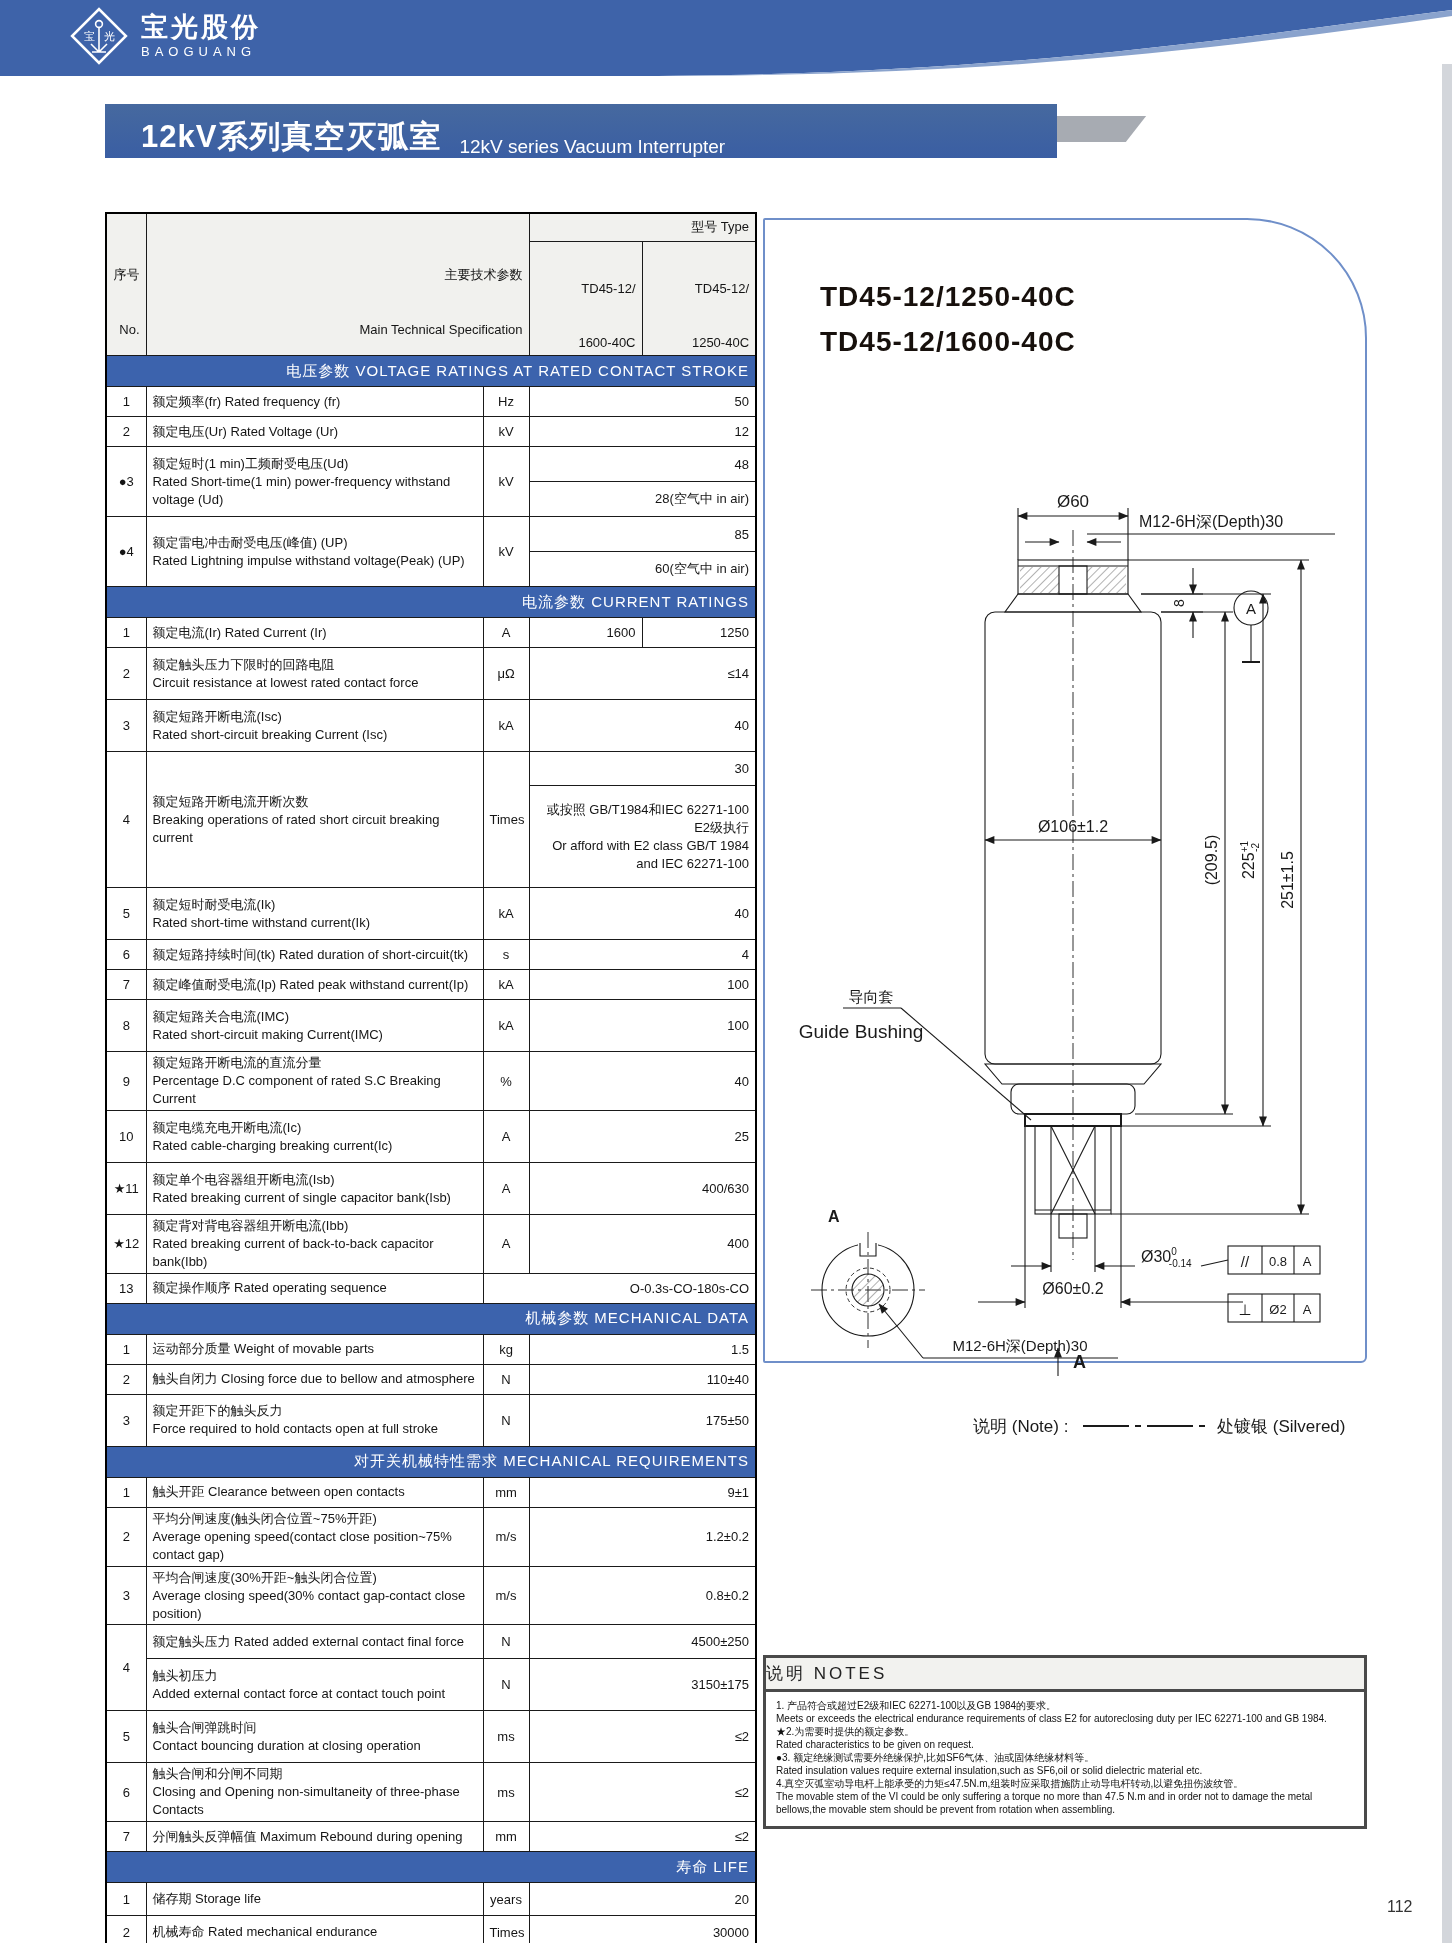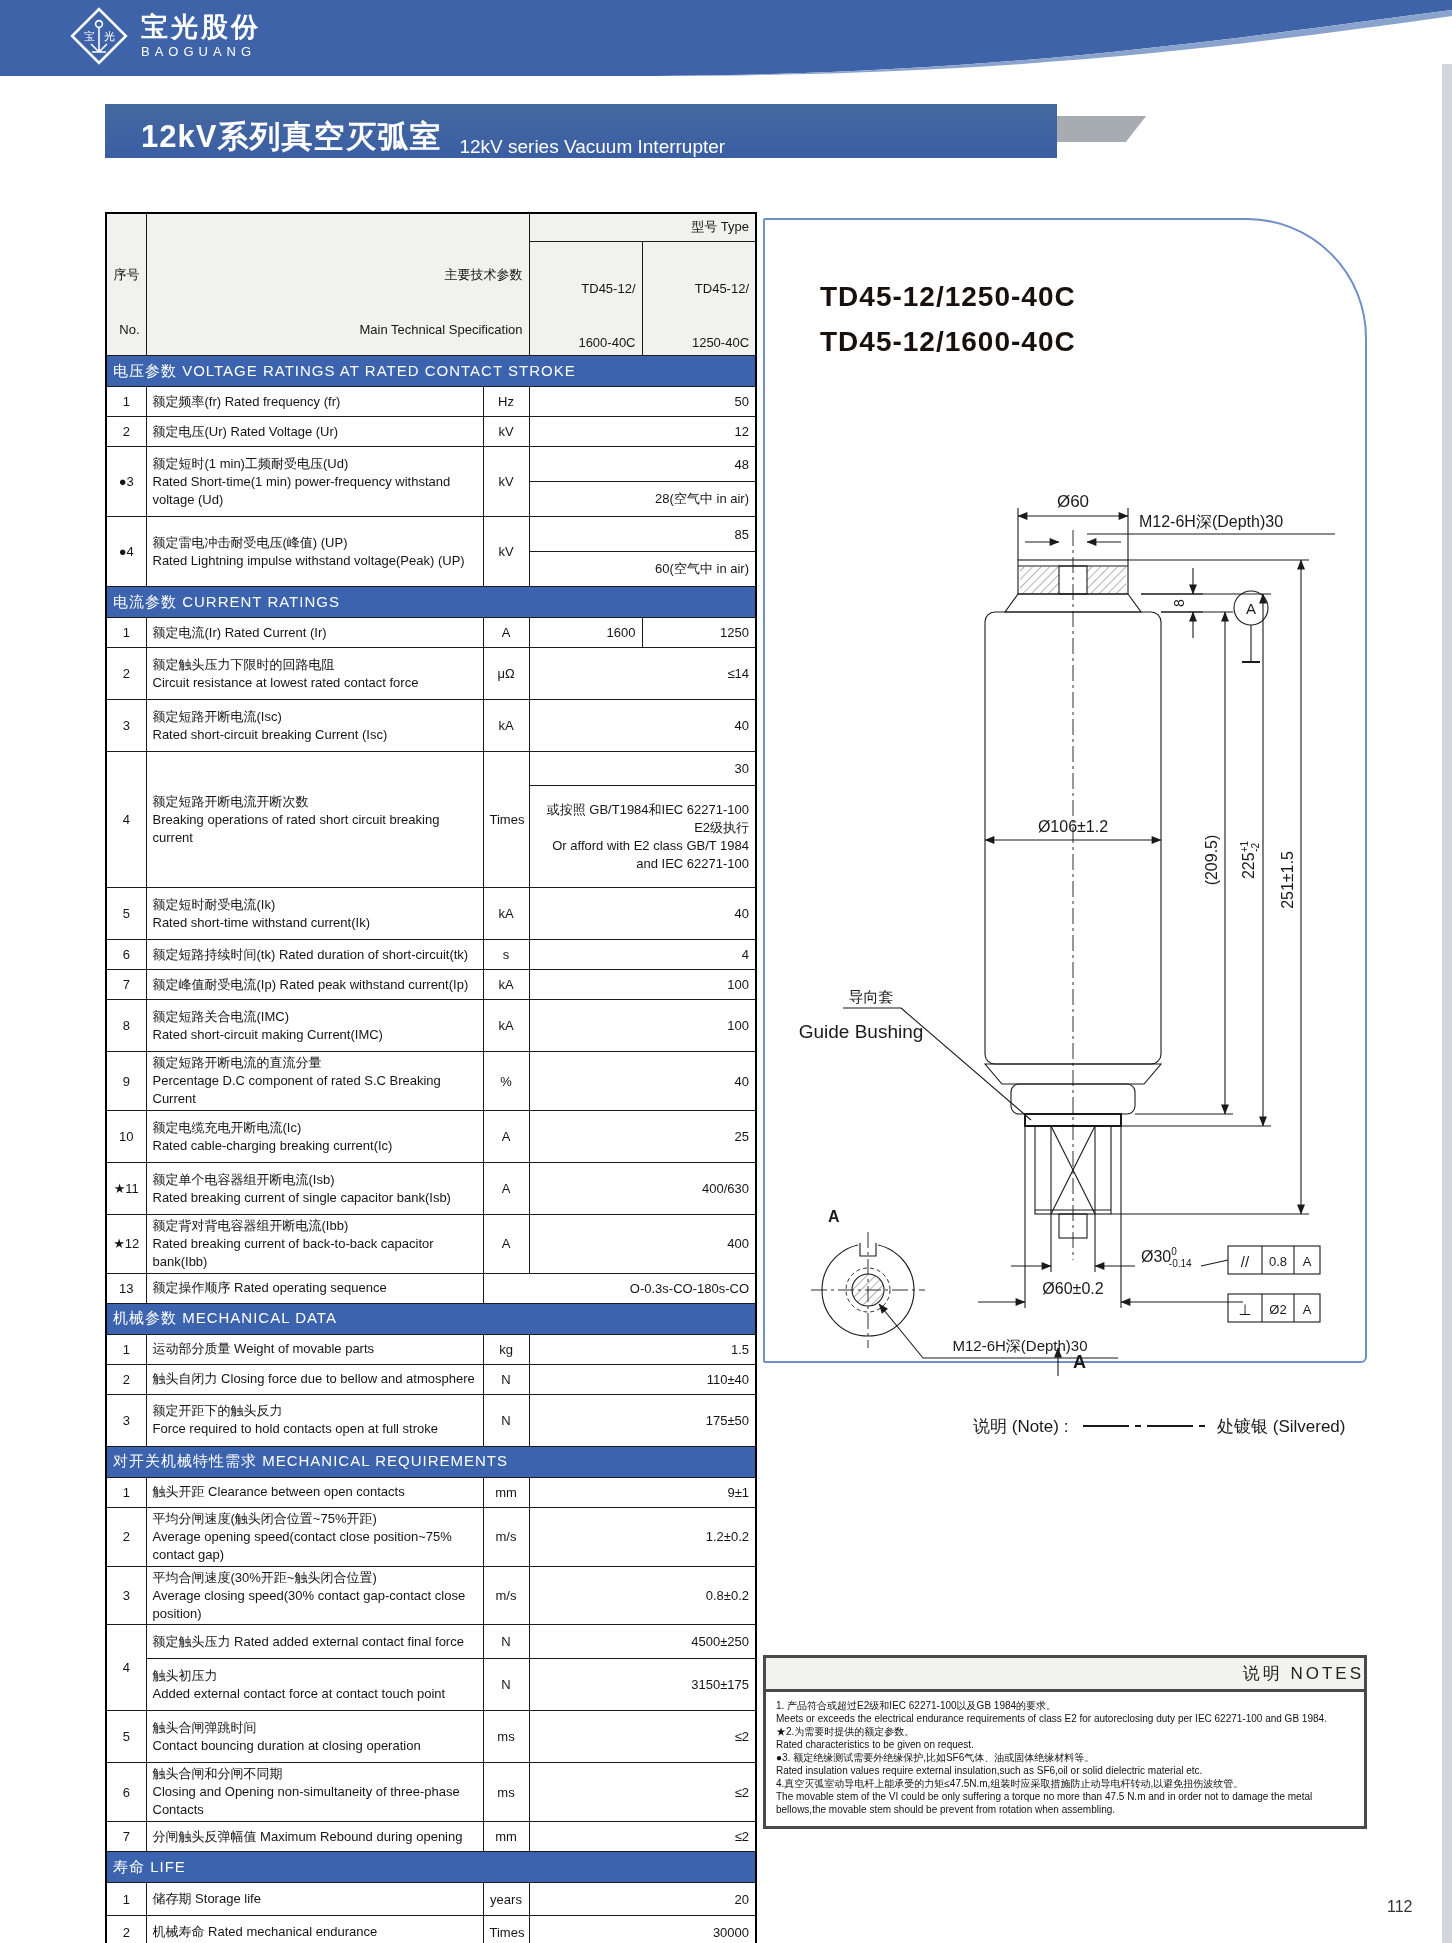--- a/index.html
+++ b/index.html
@@ -21,40 +21,40 @@
   .titlebar .t-en{font-size:19px;}
   
   table.spec{position:absolute;left:105px;top:212px;width:650px;border-collapse:collapse;
     table-layout:fixed;font-size:13px;color:#151515;border:2px solid #000;}
   table.spec td{border:1px solid #1a1a1a;padding:2px 6px;vertical-align:middle;}
   td.no{text-align:center;padding:2px 1px;}
   td.unit{text-align:center;padding:2px 1px;}
   td.val{text-align:right;}
   td.label{text-align:left;padding-left:8px;}
   .label .cn,.label .en,.val .cn,.val .en{display:block;line-height:1.38;}
-  tr.secbar td{background:#3c63ad;color:#fff;text-align:left;font-size:15px;letter-spacing:1px;}
+  tr.secbar td{background:#3c63ad;color:#fff;text-align:right;font-size:15px;letter-spacing:1px;}
   td.hdr{background:#f1f1ee;text-align:right;}
   td.hdr span{display:block;line-height:1.45;margin-top:36px;}
   tr.h28{height:28px}tr.h30{height:30px}tr.h31{height:31px}tr.h33{height:33px}
   tr.h34{height:34px}tr.h35{height:35px}tr.h52{height:52px}tr.h54{height:54px}tr.h102{height:102px}
   
   .panel{position:absolute;left:763px;top:218px;width:604px;height:1145px;
     border:2px solid #6f8fc9;border-radius:2px 120px 6px 2px;box-sizing:border-box;}
   .panel-title{position:absolute;left:55px;top:55px;font-size:28px;font-weight:bold;
     color:#17100c;line-height:1.6;letter-spacing:1px;}
   .drawing{position:absolute;left:8px;top:190px;}
   .drawing text{fill:#1a1a1a;stroke:none;font-family:"Liberation Sans",sans-serif;}
   .ln{stroke:#1a1a1a;stroke-width:1.1;fill:none;}
   .ln2{stroke:#1a1a1a;stroke-width:2;fill:none;}
   .cl{stroke:#1a1a1a;stroke-width:0.9;fill:none;stroke-dasharray:16 4 3 4;}
   .dash{stroke:#1a1a1a;stroke-width:0.9;fill:none;stroke-dasharray:4 3;}
   
   .notes{position:absolute;left:763px;top:1655px;width:604px;border:3px solid #4a4a4a;
     box-sizing:border-box;background:#fff;}
-  .notes-title{text-align:right;font-size:17px;padding:4px 0;border-bottom:3px solid #4a4a4a;
+  .notes-title{text-align:left;font-size:17px;padding:4px 0;border-bottom:3px solid #4a4a4a;
     background:#f2f2ef;letter-spacing:3px;color:#222;}
   .notes-body{padding:7px 10px 10px;font-size:10px;line-height:1.3;color:#111;}
   .pagenum{position:absolute;left:1387px;top:1898px;font-size:16px;color:#333;}
   .page-edge{position:absolute;left:1442px;top:64px;width:10px;height:1879px;background:#d3d6db;}
 </style>
 </head>
 <body>
 
 <div class="header">
   <svg width="1452" height="76" viewBox="0 0 1452 76" preserveAspectRatio="none">

